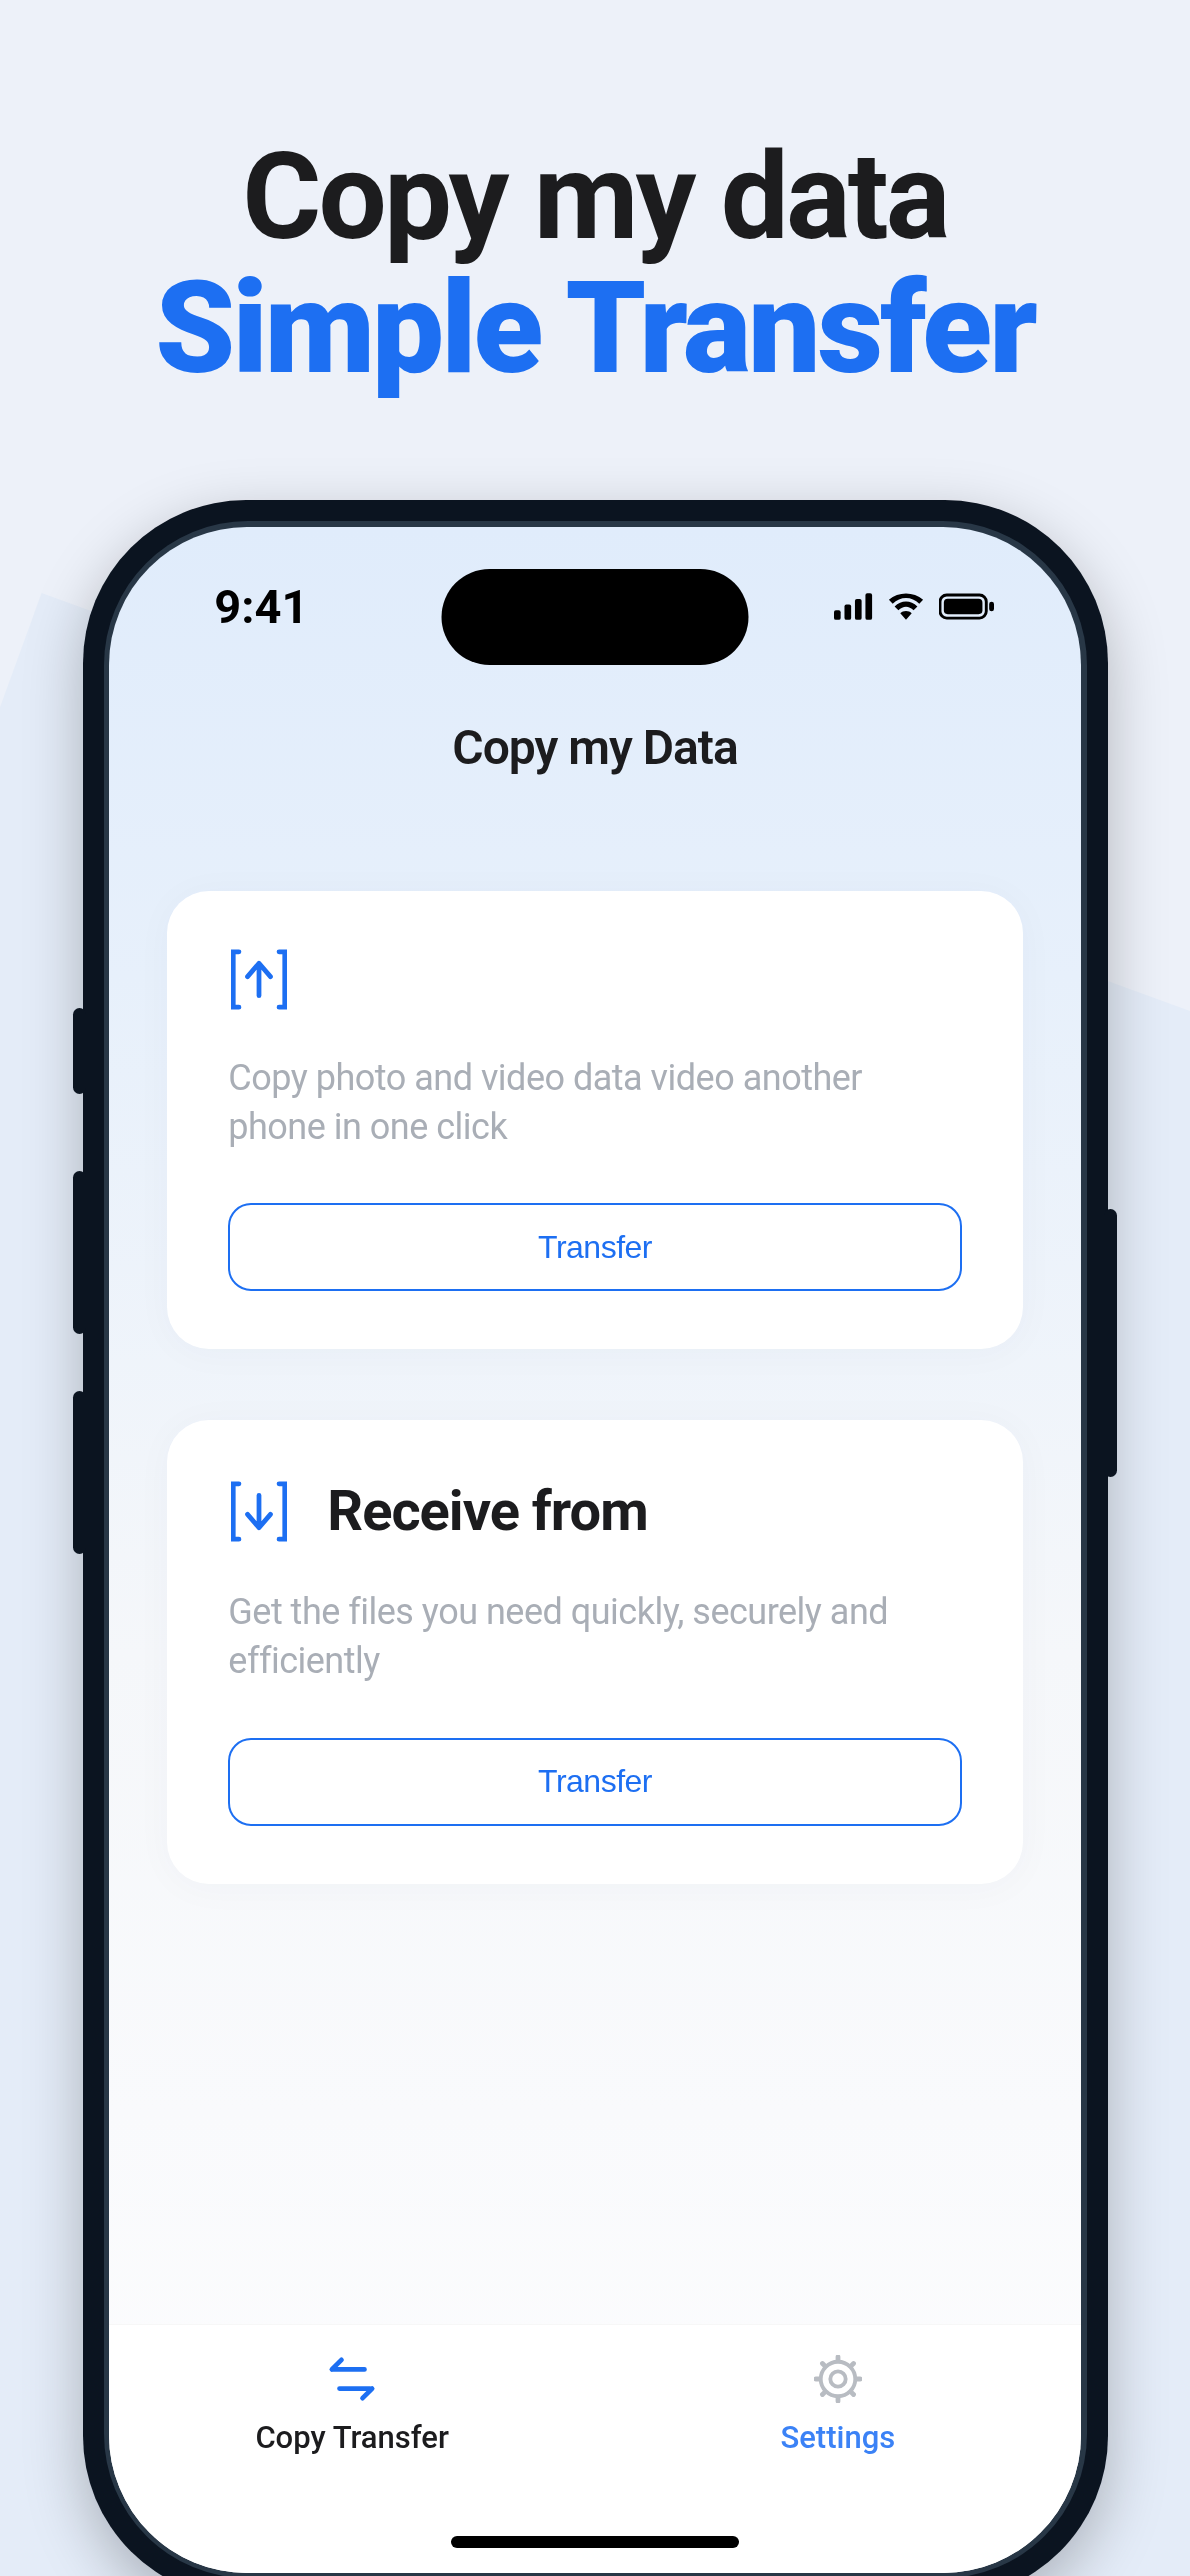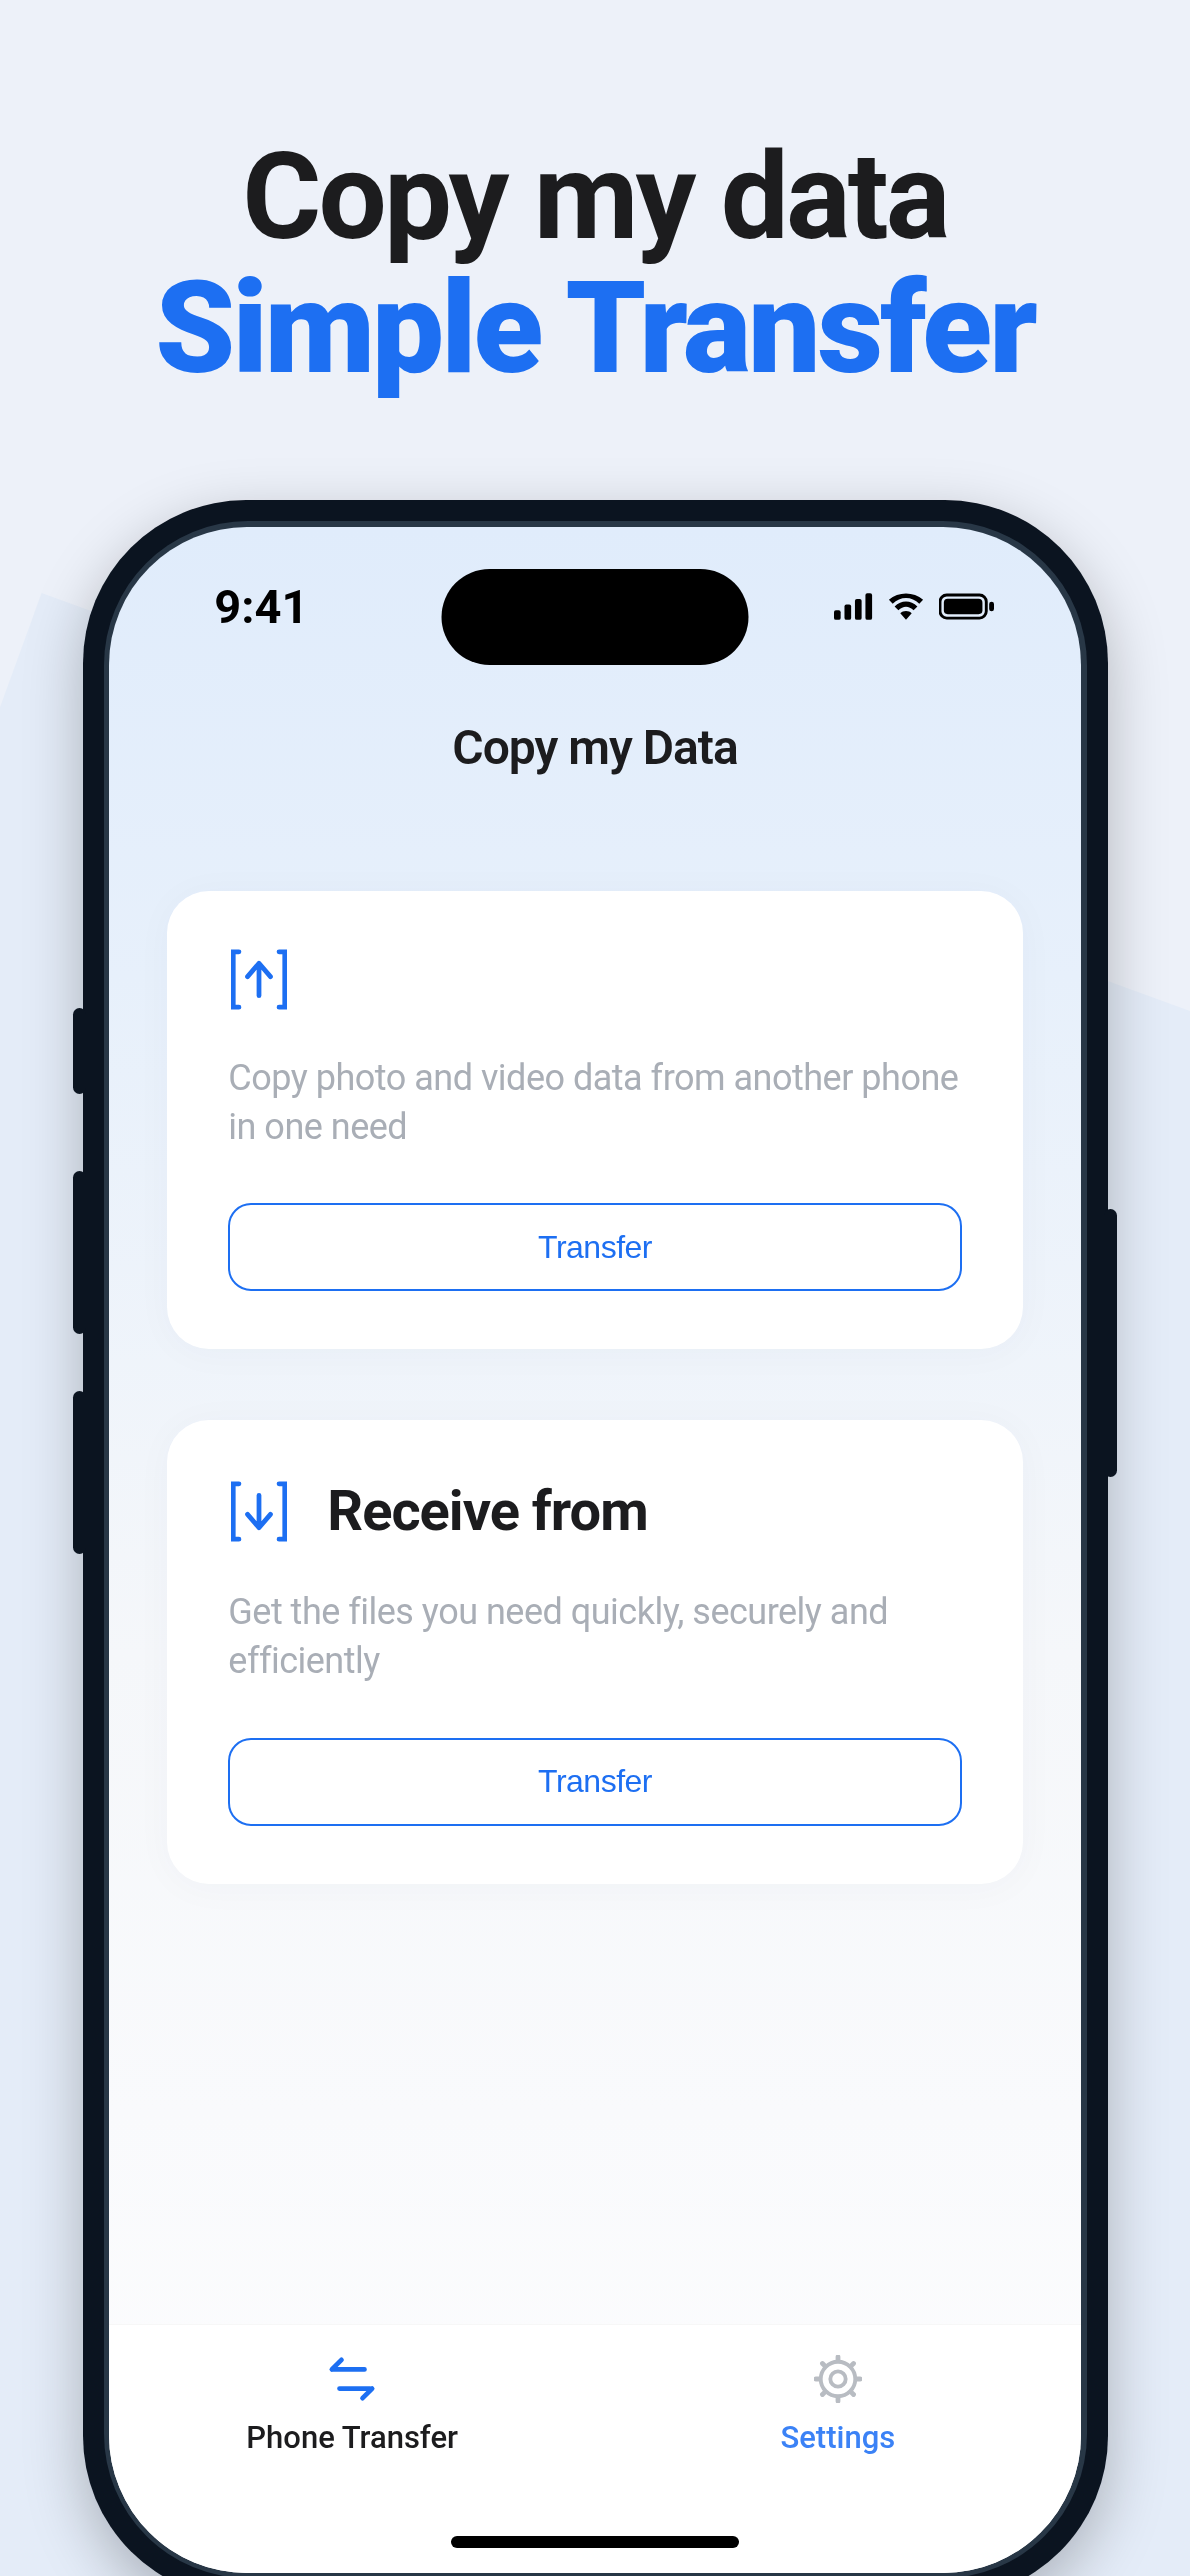--- a/index.html
+++ b/index.html
@@ -280,21 +280,21 @@
         <div class="card">
           <div class="card-header">
             <div class="card-icon">
               <svg width="56" height="63" viewBox="0 0 58 66" fill="none">
                 <path d="M8 4 L2 4 L2 62 L8 62" stroke="#1D6FF2" stroke-width="5" stroke-linecap="round"></path>
                 <path d="M50 4 L56 4 L56 62 L50 62" stroke="#1D6FF2" stroke-width="5" stroke-linecap="round"></path>
                 <path d="M29 50 L29 16 M17 30 L29 16 L41 30" stroke="#1D6FF2" stroke-width="5" stroke-linecap="round" stroke-linejoin="round" fill="none"></path>
               </svg>
             </div>
           </div>
-          <div class="card-desc">Copy photo and video data from another phone in one need</div>
+          <div class="card-desc">Copy photo and video data video another phone in one click</div>
           <button class="card-btn">Transfer</button>
         </div>
 
         <div class="card">
           <div class="card-header">
             <div class="card-icon">
               <svg width="56" height="63" viewBox="0 0 58 66" fill="none">
                 <path d="M8 4 L2 4 L2 62 L8 62" stroke="#1D6FF2" stroke-width="5" stroke-linecap="round"></path>
                 <path d="M50 4 L56 4 L56 62 L50 62" stroke="#1D6FF2" stroke-width="5" stroke-linecap="round"></path>
                 <path d="M29 16 L29 50 M17 36 L29 50 L41 36" stroke="#1D6FF2" stroke-width="5" stroke-linecap="round" stroke-linejoin="round" fill="none"></path>
@@ -308,21 +308,21 @@
       </div>
 
       <div class="tabbar">
         <div class="tab active">
           <div class="tab-icon">
             <svg width="52" height="46" viewBox="0 0 54 48" fill="none">
               <path d="M40 14 L8 14 M16 4 L6 14" stroke="#1D6FF2" stroke-width="5" stroke-linecap="round" stroke-linejoin="round"></path>
               <path d="M14 34 L46 34 M38 44 L48 34" stroke="#1D6FF2" stroke-width="5" stroke-linecap="round" stroke-linejoin="round"></path>
             </svg>
           </div>
-          <div class="tab-label">Phone Transfer</div>
+          <div class="tab-label">Copy Transfer</div>
         </div>
         <div class="tab inactive">
           <div class="tab-icon">
             <svg width="48" height="48" viewBox="0 0 50 50" fill="none">
               <circle cx="25" cy="25" r="8" stroke="#B8BCC2" stroke-width="4"></circle>
               <path d="M25 6 L25 2 M25 48 L25 44 M44 25 L48 25 M2 25 L6 25 M38.4 11.6 L41.2 8.8 M8.8 41.2 L11.6 38.4 M38.4 38.4 L41.2 41.2 M8.8 8.8 L11.6 11.6" stroke="#B8BCC2" stroke-width="5" stroke-linecap="round"></path>
               <circle cx="25" cy="25" r="18" stroke="#B8BCC2" stroke-width="4" fill="none"></circle>
             </svg>
           </div>
           <div class="tab-label">Settings</div>

